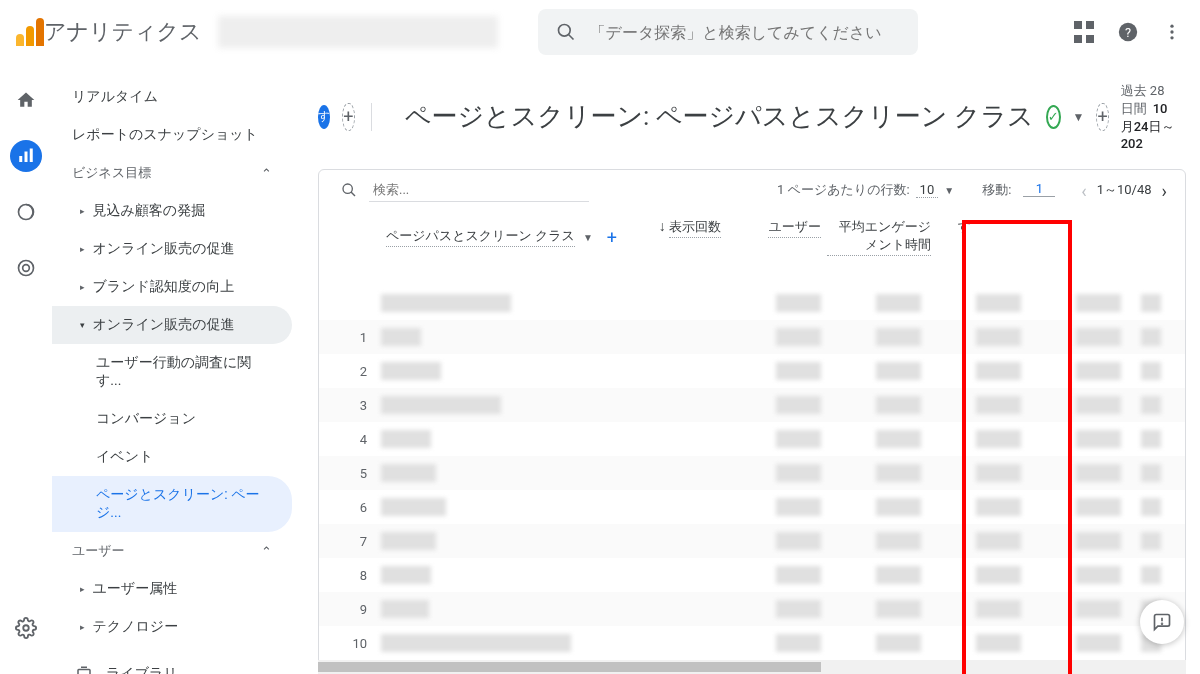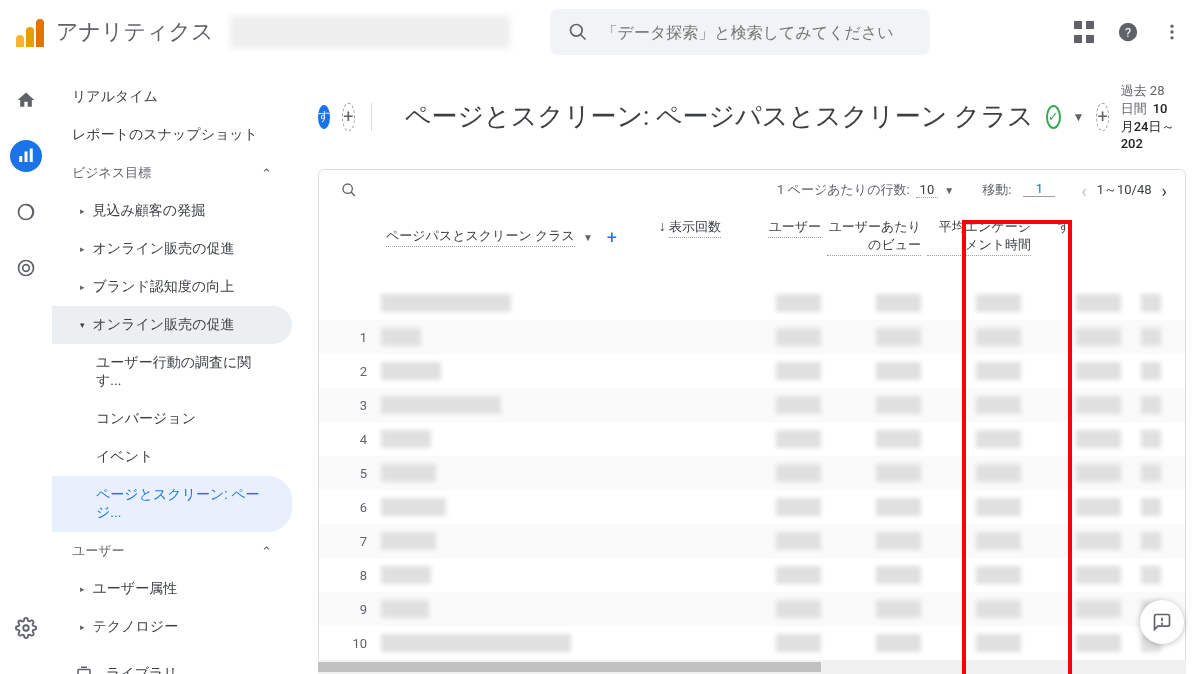--- a/index.html
+++ b/index.html
@@ -1,18 +1,18 @@
 <!DOCTYPE html>
 <html><head>
 <meta charset="utf-8">
 <style>
 *{box-sizing:border-box;margin:0;padding:0;font-family:"Google Sans",Roboto,Arial,sans-serif}
 body{background:#fff;color:#3c4043;width:1200px;height:674px;overflow:hidden;position:relative}
 .topbar{height:64px;display:flex;align-items:center;padding:0 16px;border-bottom:0}
-.logo{display:flex;align-items:flex-end;gap:12px;margin-right:16px}
+.logo{display:flex;align-items:center;margin-right:16px}
 .logo-ic{width:28px;height:28px;position:relative}
 .logo-ic span{position:absolute;bottom:0;border-radius:5px 5px 0 0}
 .lb1{left:0;width:8px;height:12px;background:#fbb62e}
 .lb2{left:10px;width:8px;height:20px;background:#f29900}
 .lb3{left:20px;width:8px;height:28px;background:#e37400;border-radius:5px}
 .logo-txt{font-size:22px;color:#5f6368}
 .blurbox{width:280px;height:32px;background:#eee;filter:blur(3px);margin-right:40px}
 .searchwrap{flex:0 0 380px;height:46px;background:#f1f3f4;border-radius:8px;display:flex;align-items:center;padding:0 16px;gap:12px;color:#5f6368}
 .searchwrap input{border:0;background:transparent;font-size:16px;flex:1;outline:none;color:#b91c1c}
 .top-actions{margin-left:auto;display:flex;align-items:center;gap:20px}
@@ -212,20 +212,21 @@
 
     <div class="tablecard">
       <div class="tctrl">
         <div class="srch">
           <span class="ic">
               <svg width="16" height="16" viewBox="0 0 24 24" fill="none" stroke="currentColor" stroke-width="2">
                 <circle cx="10" cy="10" r="7"></circle>
                 <line x1="21" y1="21" x2="15" y2="15"></line>
               </svg>
             </span>
+          <input placeholder="検索..." style="">
         </div>
         <div class="rpp">
             <span>1 ページあたりの行数:</span> 
             <span class="rpp-v">10</span> 
             <span style="font-size:10px">▼</span>
           </div>
         <div class="goto">
             <span>移動:</span>
             <input value="1" style="">
           </div>
@@ -237,21 +238,20 @@
       </div>
 
       <div class="thdr">
         <div class="c1">
           <span class="ul">ページパスとスクリーン クラス</span>
           <span style="font-size:10px;color:#5f6368">▼</span>
           <span class="plus">+</span>
         </div>
         <div class="cx" style="width:110px"><span class="sort-ic">↓</span> <span class="ul">表示回数</span></div>
         <div class="cx"><span class="ul">ユーザー</span></div>
-        <div class="cx"><span class="ul">ユーザーあたりのビュー</span></div>
         <div class="cx" style="width:110px"><span class="ul">平均エンゲージメント時間</span></div>
         <div class="cx" style="width:40px"><span>す</span></div>
       </div>
 
       <div class="rows">
         <div class="row">
             <div class="num"></div>
             <div class="blur b1"></div>
             <div style="flex:1"></div>
             <div class="c">

